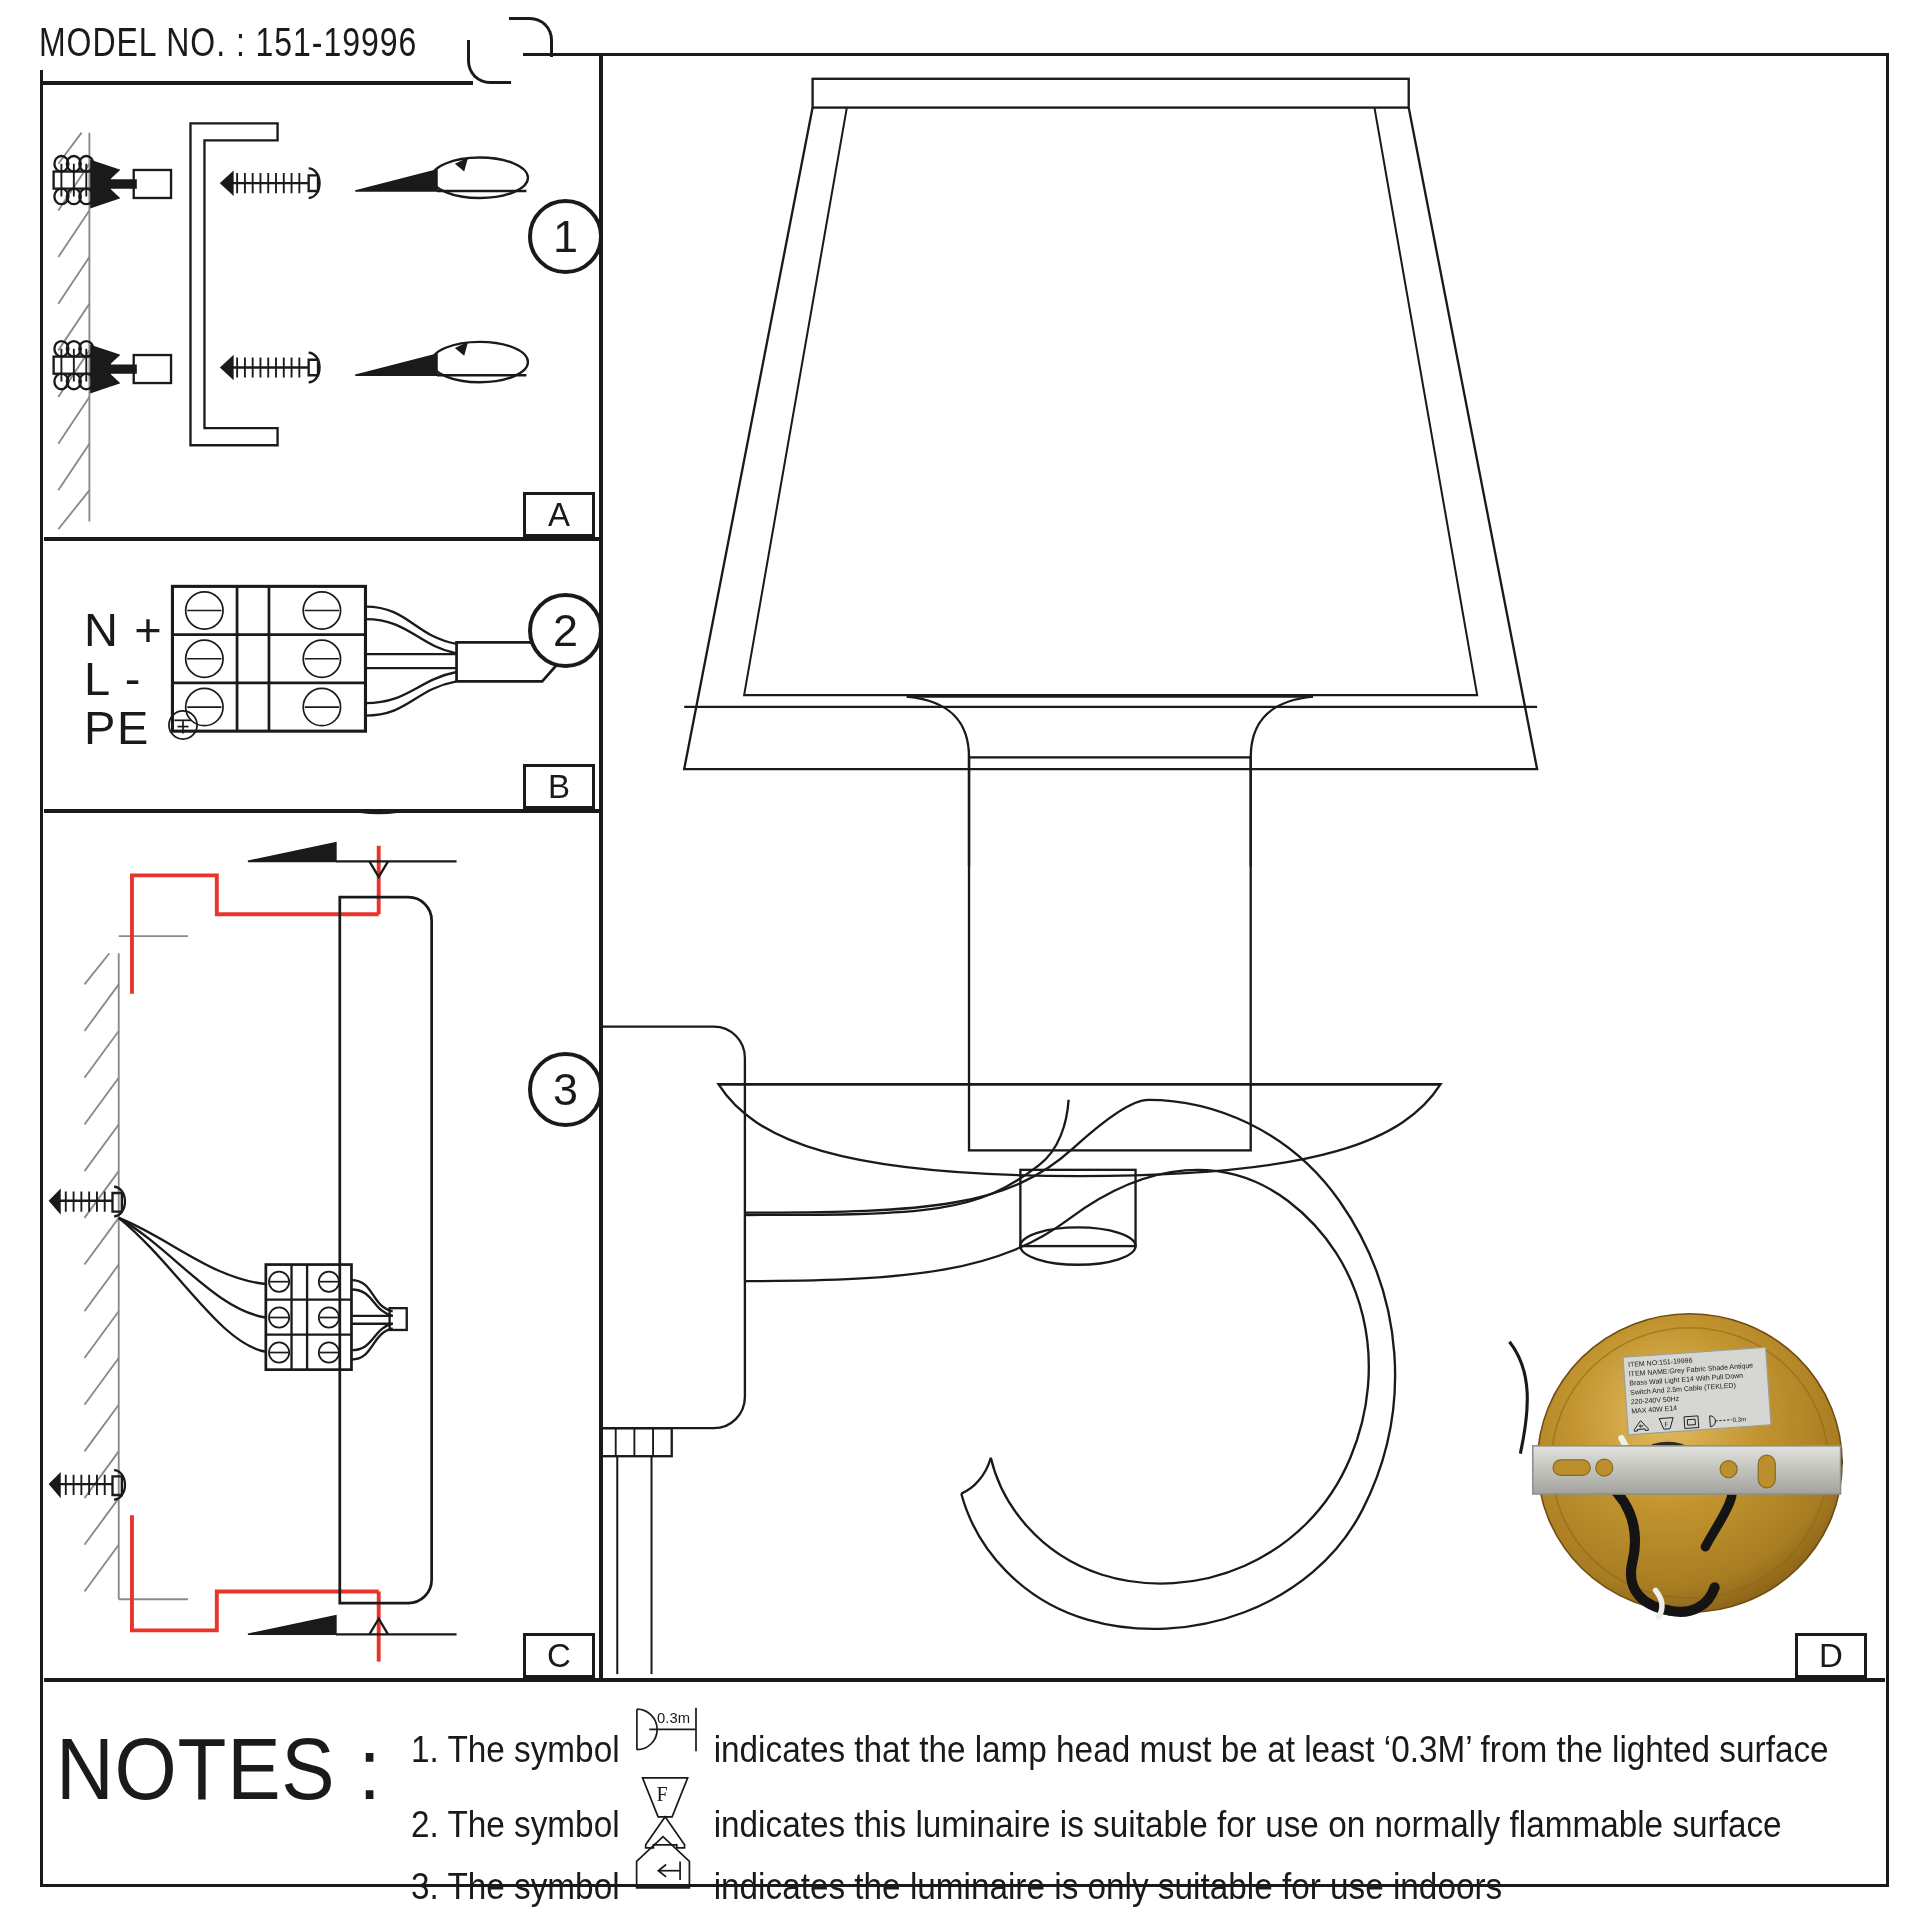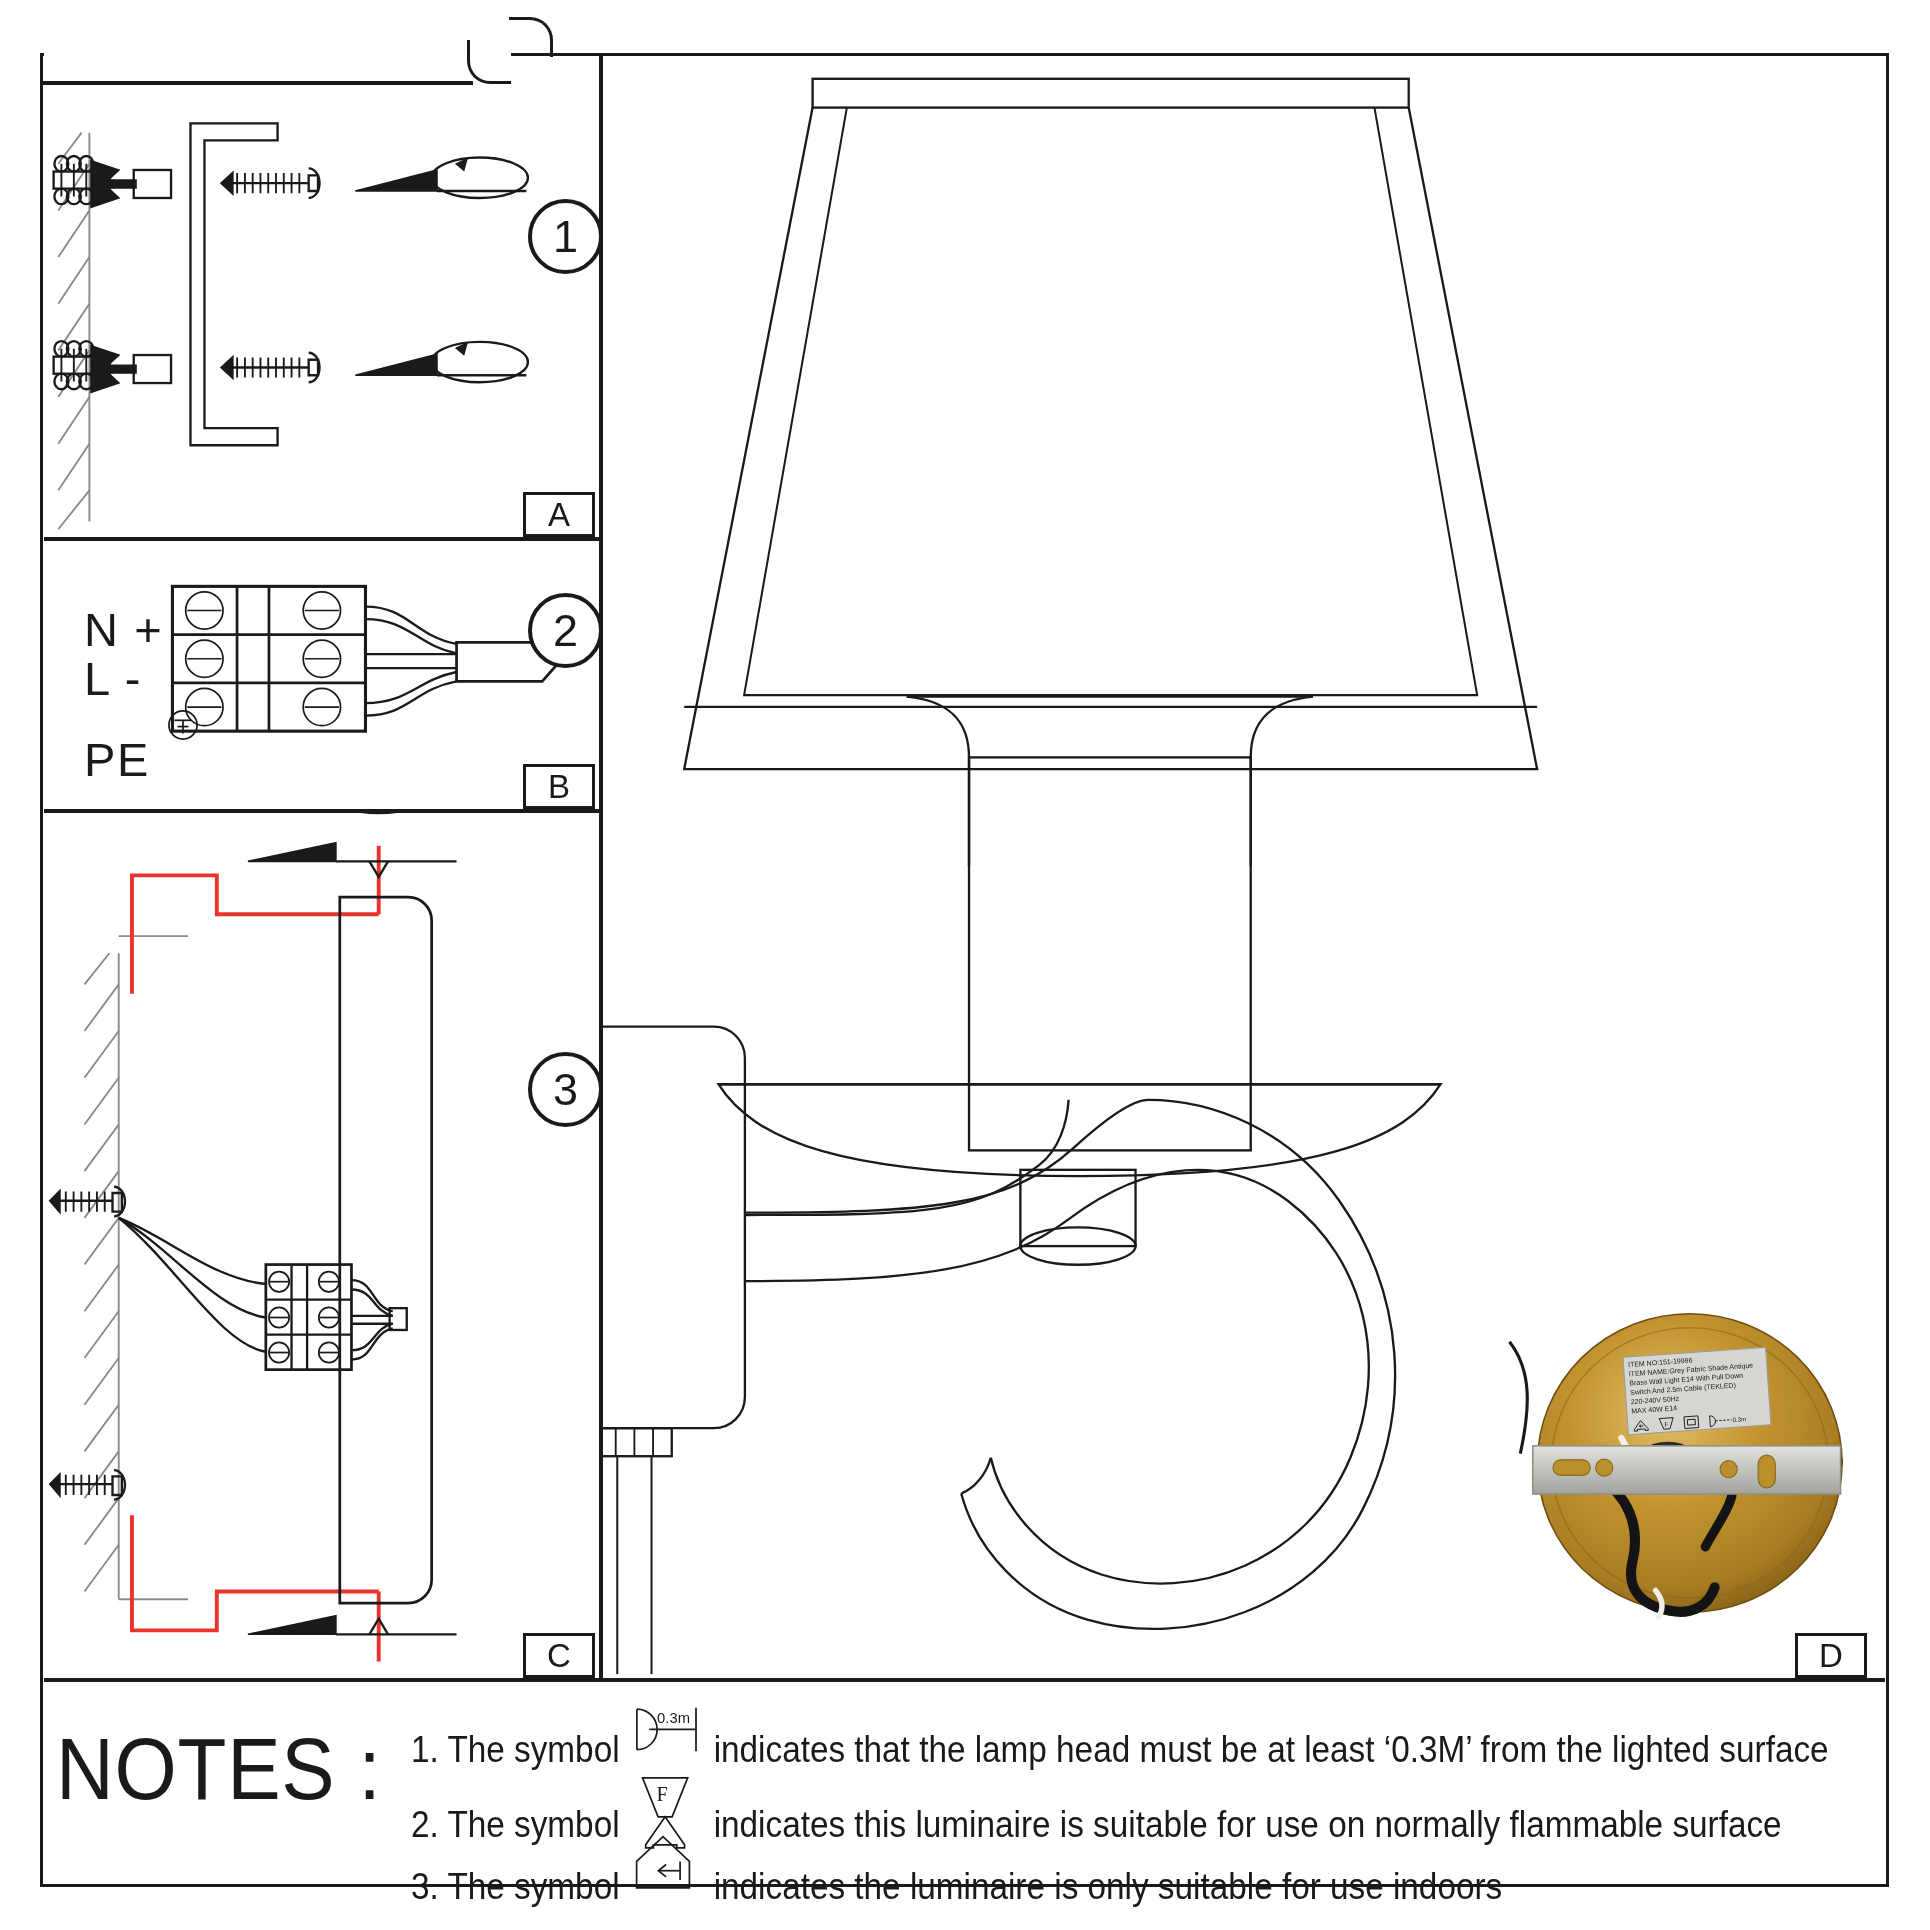--- a/index.html
+++ b/index.html
@@ -197,20 +197,23 @@
   .ink-fill { stroke: #1a1a1a; fill: #1a1a1a; stroke-width: 2; }
 </style>
 </head>
 <body>
 
 <div id="sheet">
 
   <div class="frame-outer"></div>
 
   <div class="mask-top-border"></div>
+  <div class="model-tab">
+    <span class="model-tab-text">MODEL NO. : 151-19996</span>
+  </div>
   <div class="model-tab-curve"></div>
   <div class="model-tab-curve2"></div>
   <div class="model-tab-baseline"></div>
 
   <div class="vline" style="left:599px; top:53px; height:1625px;"></div>
 
   <div class="hline" style="left:44px; top:537px; width:555px;"></div>
 
   <div class="hline" style="left:44px; top:809px; width:555px;"></div>
 
@@ -348,21 +351,21 @@
         <path d="M413 224 C468 224 476 190 530 180"></path>
       </g>
 
       <g class="ink">
         <path d="M530 130 L640 130 L662 155 L640 180 L530 180 Z" stroke-width="3.5"></path>
       </g>
     </svg>
   </div>
   <div class="term-label" style="left:84px; top:602px;">N +</div>
   <div class="term-label" style="left:84px; top:651px;">L  -</div>
-  <div class="term-label" style="left:84px; top:732px;">PE</div>
+  <div class="term-label" style="left:84px; top:700px;">PE</div>
   <svg style="position:absolute; left:165px; top:707px; width:36px; height:36px;" viewBox="0 0 46 46">
     <circle cx="23" cy="23" r="18" class="ink-thin"></circle>
     <line x1="12" y1="17" x2="34" y2="17" class="ink-thin"></line>
     <line x1="23" y1="17" x2="23" y2="34" class="ink-thin"></line>
     <line x1="16" y1="25" x2="30" y2="25" class="ink-thin"></line>
     <line x1="19" y1="31" x2="27" y2="31" class="ink-thin"></line>
   </svg>
   <div class="step-circle" style="left:528px; top:593px;">2</div>
   <div class="panel-tab" style="left:523px; top:764px;">B</div>
 

